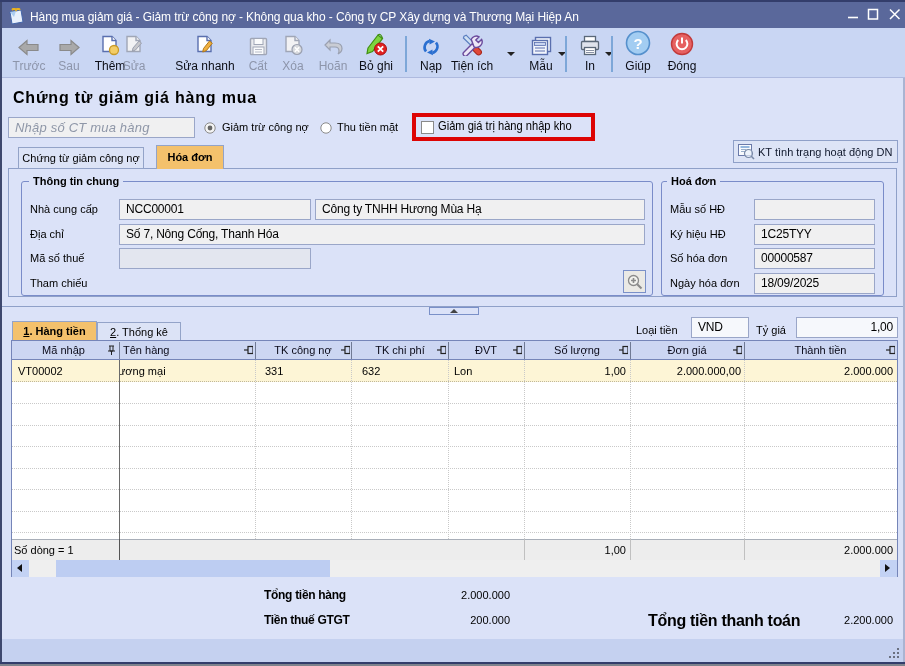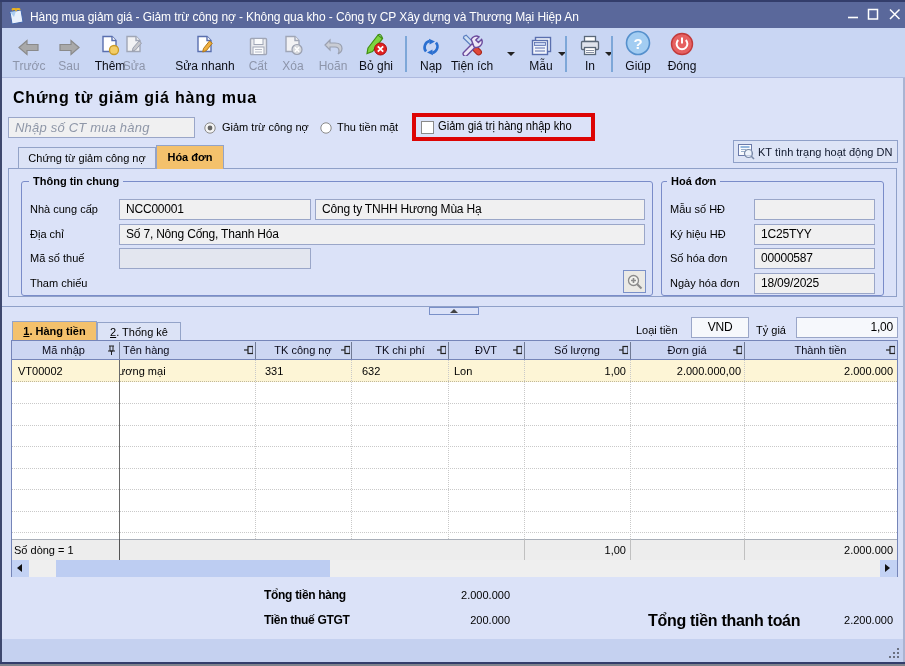--- a/index.html
+++ b/index.html
@@ -223,21 +223,21 @@
   <div class="lab" style="left:222px;top:121px;">Giảm trừ công nợ</div>
   <svg class="abs" style="left:320px;top:122px" width="12" height="12" viewBox="0 0 12 12">
       <circle cx="6" cy="6" r="5.2" fill="#fff" stroke="#8a8a8a" stroke-width="1"></circle>
     </svg>
   <div class="lab" style="left:337px;top:121px;">Thu tiền mặt</div>
   <div class="abs" style="left:412px;top:113px;width:183px;height:28px;border:4px solid #dd0404;"></div>
   <div class="abs" style="left:421px;top:121px;width:13px;height:13px;background:#fff;border:1px solid #8a8a8a;"></div>
   <div class="lab" style="left:438px;top:120px;font-size:12.5px;transform:scaleX(0.89);transform-origin:0 50%;">Giảm giá trị hàng nhập kho</div>
 
   <div class="abs" style="left:8px;top:168px;width:889px;height:129px;border:1px solid #8fa0c8;background:#dbe2f8;"></div>
-  <div class="abs" style="left:18px;top:147px;width:138px;height:22px;background:#dce3f6;border:1px solid #93a3c8;text-align:center;line-height:21px;">Chứng từ giảm công nợ</div>
+  <div class="abs" style="left:18px;top:147px;width:126px;height:22px;background:#dce3f6;border:1px solid #93a3c8;text-align:center;line-height:21px;">Chứng từ giảm công nợ</div>
   <div class="abs" style="left:156px;top:145px;width:68px;height:24px;background:#f4c16c;border:1px solid #93a3c8;border-bottom:none;text-align:center;line-height:23px;font-weight:bold;">Hóa đơn</div>
 
   <div class="abs" style="left:733px;top:140px;width:165px;height:23px;background:#dde4f6;border:1px solid #8fa0c8;">
     <svg class="abs" style="left:4px;top:3px" width="17" height="16" viewBox="0 0 17 16">
         <rect x="0.5" y="0.5" width="13" height="11" fill="#f8fafd" stroke="#6a7aaa" stroke-width="1"></rect>
         <line x1="2.5" y1="3" x2="11.5" y2="3" stroke="#6a9ad0" stroke-width="1.4"></line>
         <line x1="3" y1="5.5" x2="8" y2="5.5" stroke="#9ab0cc" stroke-width="1"></line>
         <line x1="3" y1="7.5" x2="8" y2="7.5" stroke="#9ab0cc" stroke-width="1"></line>
         <circle cx="10.5" cy="9.5" r="4" fill="#e8f0fa" fill-opacity="0.7" stroke="#7a8aa8" stroke-width="1.2"></circle>
         <line x1="13.3" y1="12.3" x2="16" y2="15" stroke="#7a8aa8" stroke-width="1.6"></line>
@@ -277,21 +277,21 @@
   <div class="inp" style="left:754px;top:273px;width:121px;">18/09/2025</div>
 
   <div class="abs" style="left:0px;top:306px;width:905px;height:1px;background:#8fa0c8;"></div>
   <div class="abs" style="left:429px;top:307px;width:50px;height:8px;background:#dbe2f8;border:1px solid #7a90c8;">
     <div class="abs" style="left:20px;top:1px;width:0;height:0;border-left:4px solid transparent;border-right:4px solid transparent;border-bottom:4px solid #444;"></div>
   </div>
 
   <div class="abs" style="left:12px;top:321px;width:85px;height:20px;background:#f4c16c;border:1px solid #93a3c8;border-bottom:none;text-align:center;line-height:19px;font-weight:bold;"><u>1</u>. Hàng tiền</div>
   <div class="abs" style="left:97px;top:322px;width:84px;height:35px;background:#dce3f6;border:1px solid #93a3c8;text-align:center;line-height:18px;"><u>2</u>. Thống kê</div>
   <div class="lab" style="left:636px;top:324px;">Loại tiền</div>
-  <div class="inp" style="left:691px;top:317px;width:58px;background:#f6f8fc;text-align:center;">VND</div>
+  <div class="inp" style="left:691px;top:317px;width:58px;background:#f6f8fc;">VND</div>
   <div class="lab" style="left:756px;top:324px;">Tỷ giá</div>
   <div class="inp" style="left:796px;top:317px;width:102px;background:#f6f8fc;text-align:right;padding-right:4px;">1,00</div>
 
   <div class="abs" style="left:11px;top:340px;width:887px;height:237px;border:1px solid #7585b8;background:#fff;"></div>
 
   <div class="abs" style="left:12px;top:341px;width:885px;height:19px;background:#ccd6f2;border-bottom:1px solid #7585b8;"></div>
   <div class="ghc" style="left:12px;width:103px;">Mã nhập</div>
   <div class="ghl" style="left:119px;width:136px;padding-left:4px;">Tên hàng</div>
   <div class="ghc" style="left:255px;width:96px;">TK công nợ</div>
   <div class="ghc" style="left:352px;width:96px;">TK chi phí</div>

